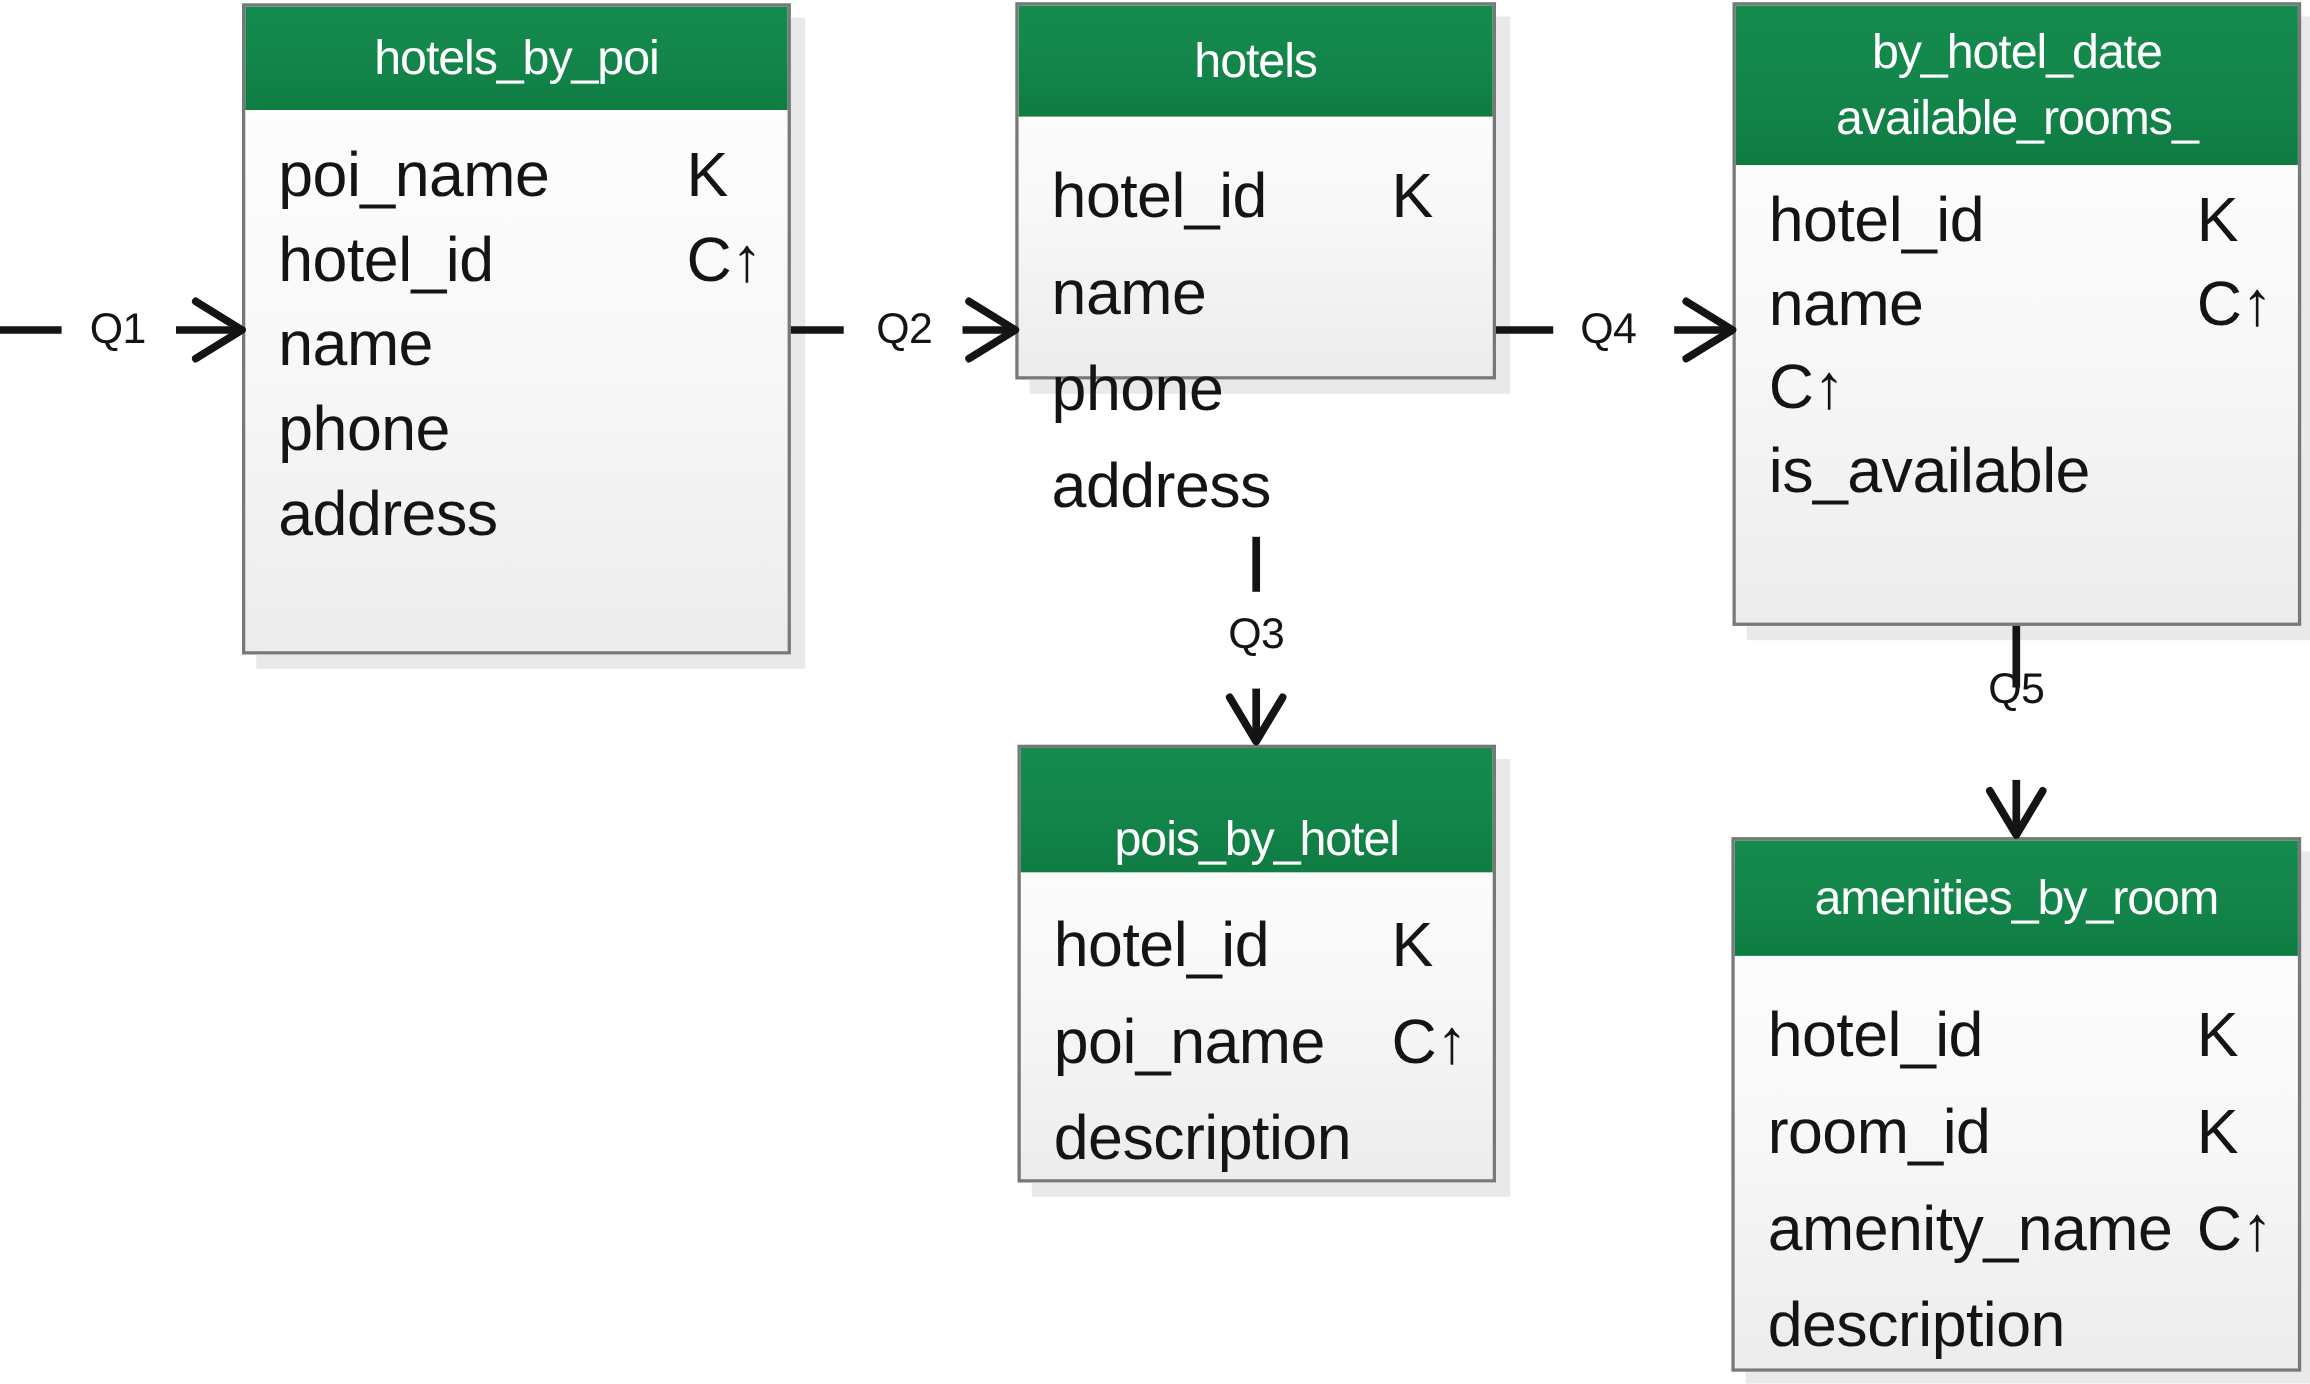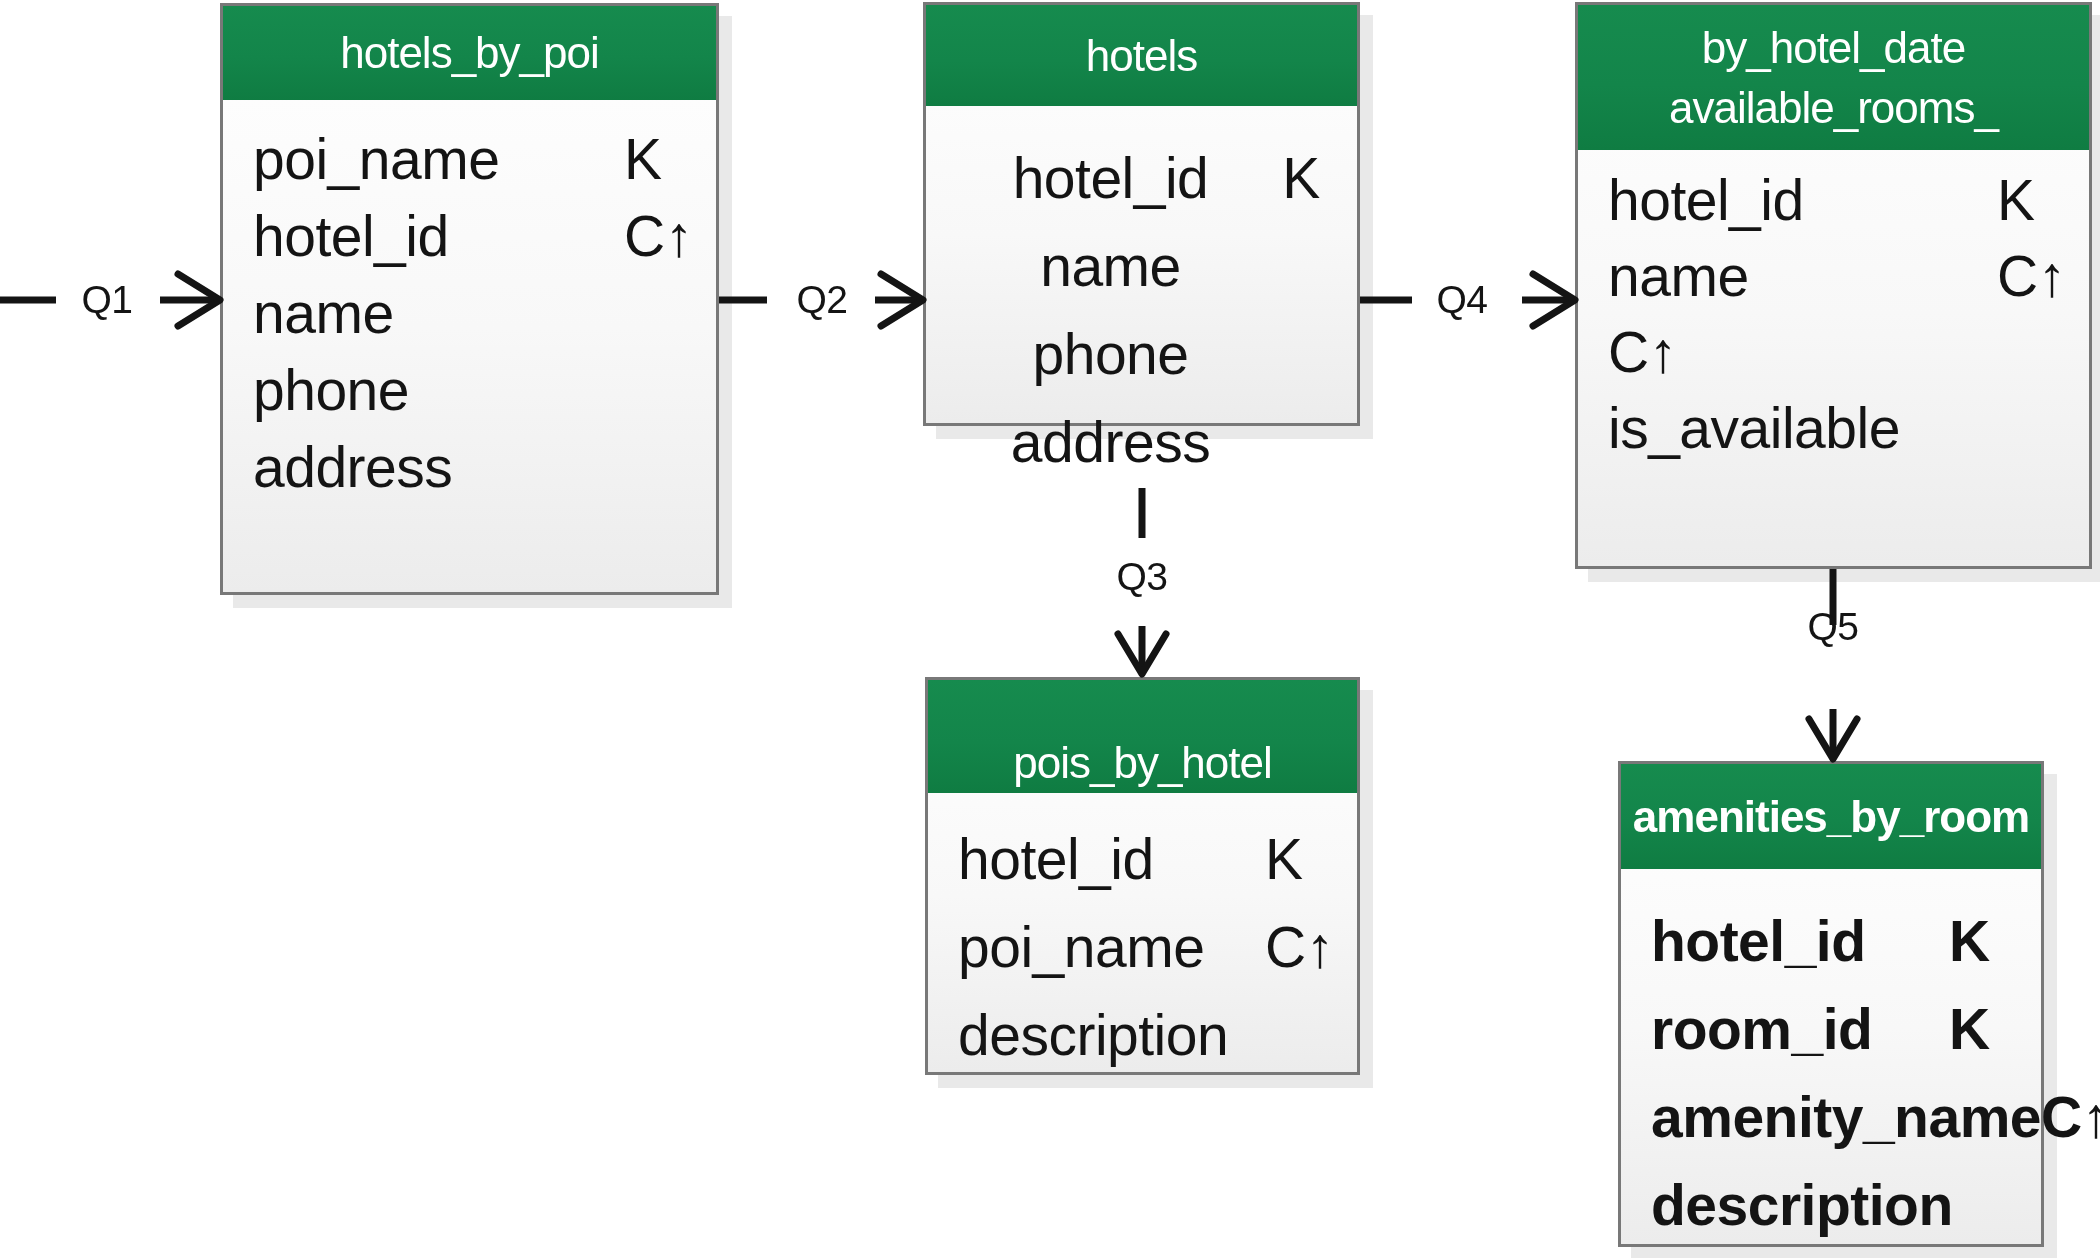--- a/index.html
+++ b/index.html
@@ -23,33 +23,33 @@
     font-size:44px; line-height:60px; letter-spacing:-1px; white-space:nowrap;
   }
   .tbody { box-sizing:border-box; }
   .trow { display:flex; align-items:center; padding:0 20px 0 30px; font-size:57px; white-space:nowrap; }
   .cname { flex:1; }
   .ckey  { width:72px; }
   #t1 { left:220px;  top:3px;   width:499px; height:592px; }
   #t1 .thead { height:94px; }
   #t1 .tbody { padding-top:20px; }
   #t1 .trow  { height:77px; }
-  #t2 { left:923px;  top:2px;   width:437px; height:424px;text-align:center; }
+  #t2 { left:923px;  top:2px;   width:437px; height:343px; }
   #t2 .thead { height:101px; }
   #t2 .tbody { padding-top:28px; }
   #t2 .trow  { height:88px; }
   #t3 { left:1575px; top:2px;   width:517px; height:567px; }
   #t3 .thead { height:145px; }
   #t3 .tbody { padding-top:12px; }
   #t3 .trow  { height:76px; }
   #t4 { left:925px;  top:677px; width:435px; height:398px; }
   #t4 .thead { height:113px;justify-content:flex-end; }
   #t4 .tbody { padding-top:22px; }
   #t4 .trow  { height:88px; }
-  #t5 { left:1618px; top:761px; width:426px; height:486px;font-weight:bold; }
+  #t5 { left:1574px; top:761px; width:518px; height:486px; }
   #t5 .thead { height:105px; }
   #t5 .tbody { padding-top:28px; }
   #t5 .trow  { height:88px; }
   
   .arrow { position:absolute; overflow:visible; }
   .arrow .shaft { stroke:var(--arrow-color,#141414); stroke-width:7; stroke-linecap:butt; fill:none; }
   .arrow .head  { stroke:var(--arrow-color,#141414); stroke-width:7; stroke-linecap:round; stroke-linejoin:round; fill:none; }
   .alabel {
     position:absolute; font-size:39px; text-align:center;
     color:var(--body-text,#141414); white-space:nowrap;

